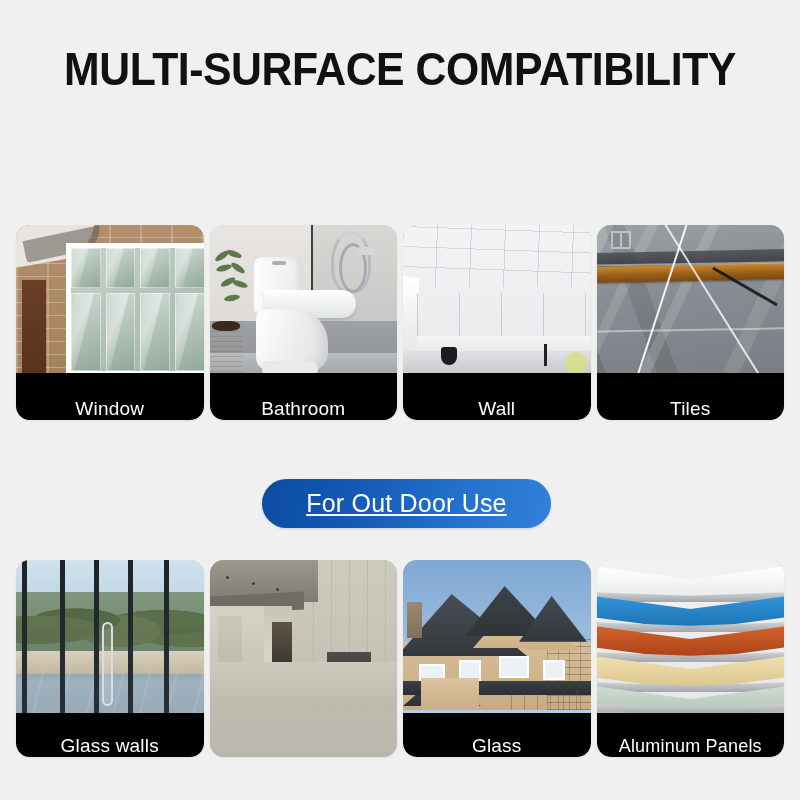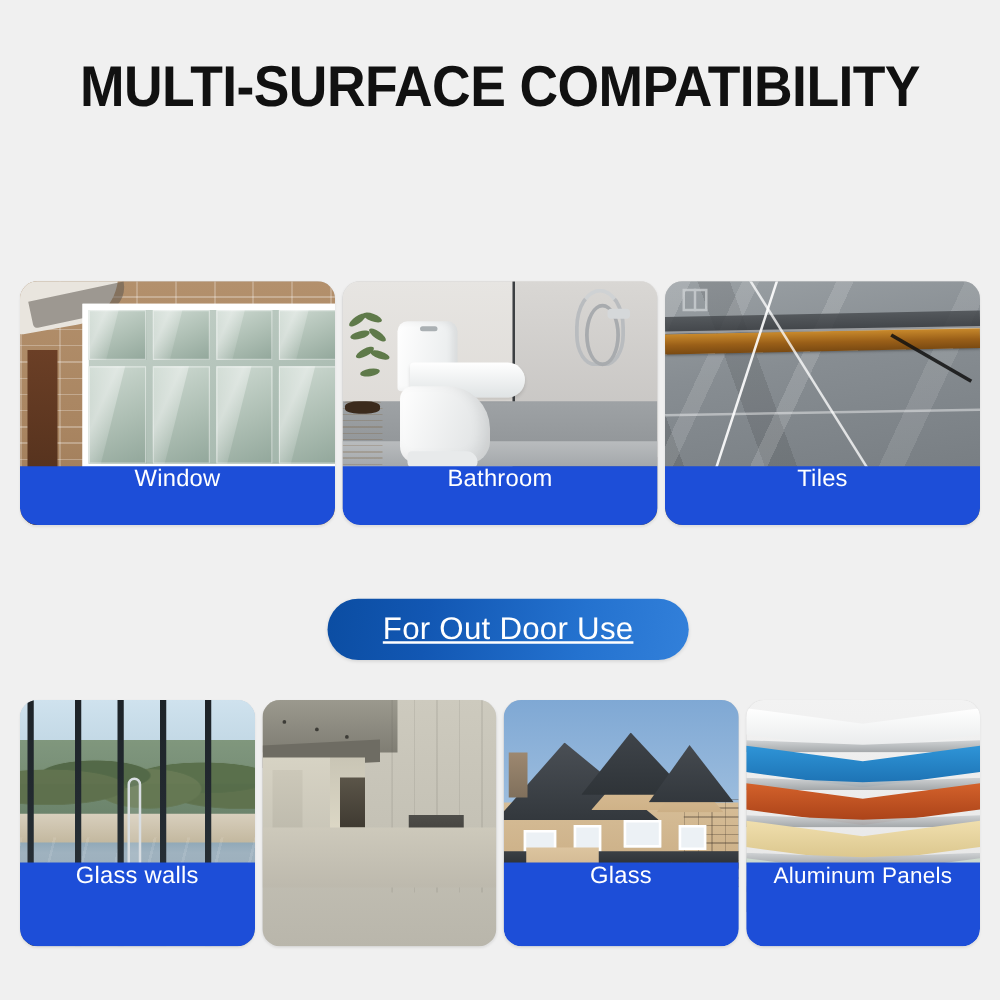--- a/index.html
+++ b/index.html
@@ -87,30 +87,30 @@
     inset: 0;
     overflow: hidden;
   }
 
   .card-caption {
     position: absolute;
     left: 0;
     bottom: 0;
     width: 100%;
     height: 47px;
-    background: #1d4ed8;
+    background: #000000;
     border-radius: 0 0 14px 14px;
     color: #ffffff;
     display: flex;
-    align-items: flex-start;
+    align-items: flex-end;
     justify-content: center;
     font-size: 19px;
     letter-spacing: 0.2px;
   }
-  .row-outdoor .card-caption { height: 67px; }
+  .row-outdoor .card-caption { height: 44px; }
   .cap-small { font-size: 18px; }
 
   
 
   
   .ph-window { background: linear-gradient(180deg,#b3906c 0%, #a98561 60%, #9d7a58 100%); }
   .win-brick {
     position:absolute; inset:0;
     background-image:
       repeating-linear-gradient(0deg, rgba(255,255,255,0.28) 0 1px, rgba(0,0,0,0) 1px 13px),
@@ -498,20 +498,36 @@
           <div class="leaf" style="left:12px; top:44px; transform:rotate(-10deg);"></div>
         </div>
         <div class="bath-basket"></div>
         <div class="bath-basket-soil"></div>
       </div>
       <div class="card-caption">
         <span>Bathroom</span>
       </div>
     </div>
 
+    <div class="card">
+      <div class="card-photo ph-wall">
+        <div class="wall-ceiling"></div>
+        <div class="wall-side"></div>
+        <div class="wall-cab"></div>
+        <div class="wall-hood"></div>
+        <div class="wall-backsplash"></div>
+        <div class="wall-counter"></div>
+        <div class="wall-pot"></div>
+        <div class="wall-tap"></div>
+        <div class="wall-green"></div>
+      </div>
+      <div class="card-caption">
+        <span>Wall</span>
+      </div>
+    </div>
 
     <div class="card">
       <div class="card-photo ph-tiles">
         <div class="tile-marble"></div>
         <div class="tile-dark"></div>
         <div class="tile-band"></div>
         <div class="tile-grout g1"></div>
         <div class="tile-grout g2"></div>
         <div class="tile-diag d1"></div>
         <div class="tile-diag d2"></div>

